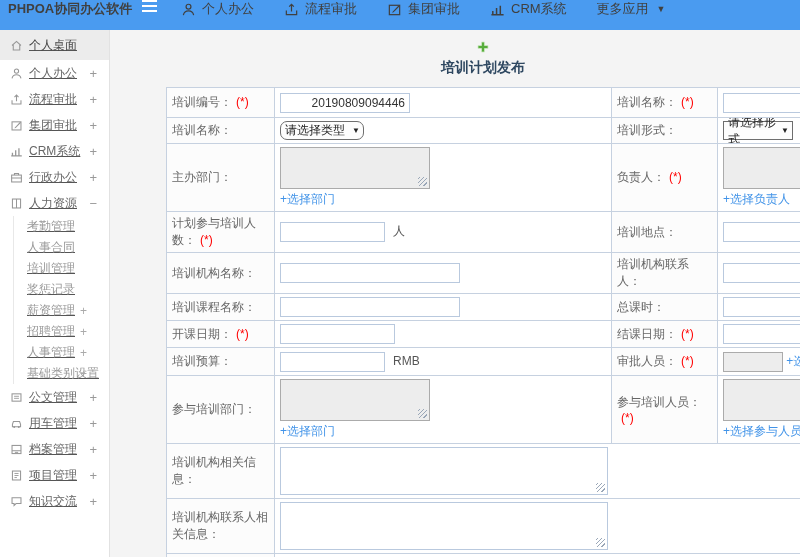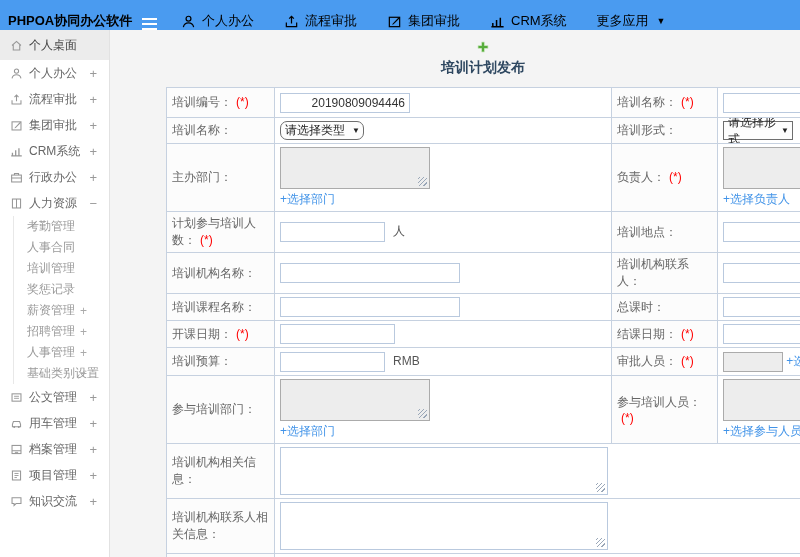--- a/index.html
+++ b/index.html
@@ -4,33 +4,33 @@
 <style>
   * { box-sizing: border-box; margin: 0; padding: 0; }
   html, body { width: 800px; height: 557px; overflow: hidden; }
   body {
     font-family: "Liberation Sans", "DejaVu Sans", sans-serif;
     font-size: 12px; color: #555; background: #f4f4f4; position: relative;
   }
   
   .topbar {
     position: absolute; top: 0; left: 0; width: 800px; height: 30px;
-    background: #4a9bf0; color: #000000; display: flex; align-items: flex-end;
+    background: #4a9bf0; color: #404040; display: flex; align-items: flex-start;
   }
   .logo { font-size: 13px; font-weight: bold; padding-left: 8px; width: 142px; white-space: nowrap; }
   .burger { display: inline-flex; flex-direction: column; gap: 3px; cursor: pointer; margin-right: 24px; }
   .burger i { display: block; width: 15px; height: 2px; background: #fff; }
   .topnav { display: flex; align-items: center; gap: 30px; }
   .topnav .nav-item { display: flex; align-items: center; gap: 6px; font-size: 13px; cursor: pointer; white-space: nowrap; }
   .topnav svg { display: block; }
   .caret-down { font-size: 9px; margin-left: 2px; }
   
   .sidebar {
     position: absolute; top: 30px; left: 0; width: 110px; bottom: 0;
-    background: #fff; border-right: 1px solid #e2e2e2;
+    background: #fff; border-right: 1px solid #e2e2e2; text-decoration: underline;
   }
   .side-item {
     position: relative; display: flex; align-items: center; height: 26px;
     padding-left: 10px; color: #666; cursor: pointer; white-space: nowrap;
   }
   .side-item.active { height: 30px; background: #ececec; color: #444; }
   .side-item .s-icon { color: #979797; margin-right: 6px; display: inline-flex; }
   .side-item .expand { position: absolute; right: 12px; color: #999; font-size: 13px; }
   .submenu { border-left: 1px solid #e8e8e8; margin-left: 13px; }
   .sub-item {

